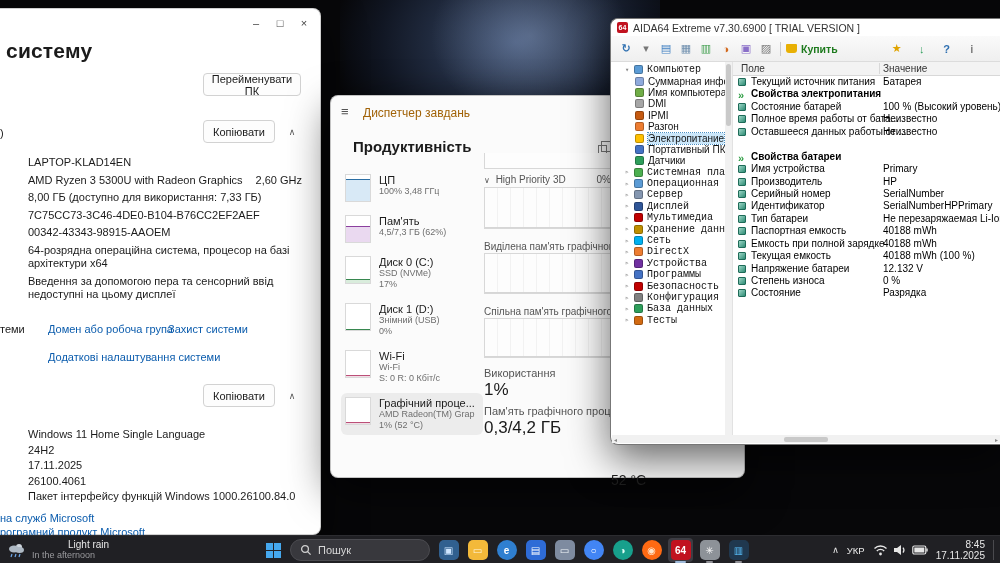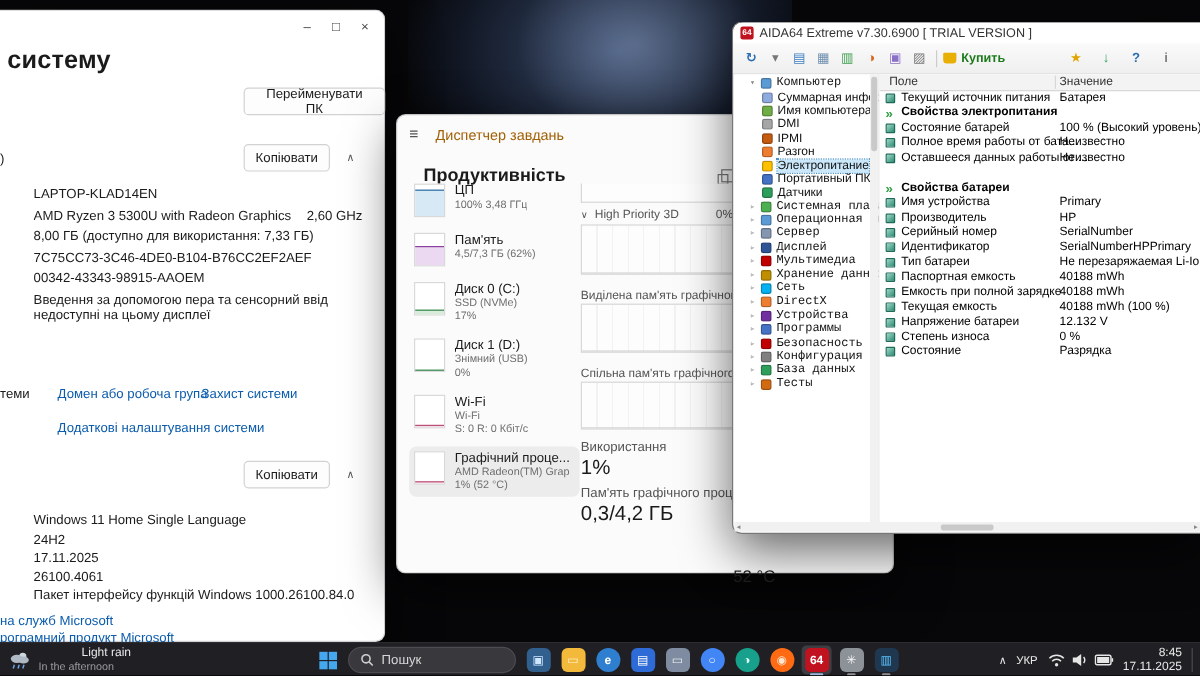--- a/index.html
+++ b/index.html
@@ -16,21 +16,21 @@
   
   #settings{left:0;top:8px;width:321px;height:527px;border-radius:0 8px 8px 0;z-index:1;
     color:#1b1b1b;border:1px solid rgba(0,0,0,.18);border-left:none;}
   #settings .winctl{position:absolute;top:4px;right:4px;display:flex;}
   #settings .winctl span{width:24px;height:20px;display:flex;align-items:center;justify-content:center;
     font-size:11px;color:#444;}
   #settings h1{position:absolute;left:6px;top:30px;font-size:21px;font-weight:600;letter-spacing:.2px;}
   .sbtn{position:absolute;height:23px;background:#fdfdfd;border:1px solid #d2d2d2;border-radius:4px;
     font-size:11px;color:#1b1b1b;display:flex;align-items:center;justify-content:center;padding:0 10px;
     font-family:inherit;}
-  #btn-rename{left:203px;top:64px;width:118px;}
+  #btn-rename{left:203px;top:64px;width:98px;}
   #btn-copy1{left:203px;top:111px;width:72px;}
   #btn-copy2{left:203px;top:375px;width:72px;}
   .chev{position:absolute;width:18px;height:23px;display:flex;align-items:center;justify-content:center;
     color:#555;font-size:9px;}
   #chev1{left:283px;top:111px;}
   #chev2{left:283px;top:375px;}
   .clip{position:absolute;font-size:11px;color:#1b1b1b;}
   #clip-paren{left:0;top:118px;}
   #frag-temy{left:0;top:314px;}
   #specs{position:absolute;left:28px;top:147px;width:274px;font-size:11px;line-height:13.5px;}
@@ -46,21 +46,21 @@
 
   
   #taskman{left:330px;top:95px;width:415px;height:383px;border-radius:8px;background:#fbfbfb;z-index:2;
     border:1px solid rgba(0,0,0,.22);color:#1b1b1b;}
   #tm-titlebar{position:absolute;left:0;top:0;width:100%;height:32px;}
   #tm-burger{position:absolute;left:10px;top:8px;font-size:13px;color:#555;}
   #tm-title{position:absolute;left:32px;top:10px;font-size:12px;color:#a16207;}
   #tm-section{position:absolute;left:22px;top:42px;font-size:15px;font-weight:600;color:#1b1b1b;}
   .copyicon{position:absolute;left:267px;top:49px;width:9px;height:9px;border:1px solid #777;background:#fbfbfb;}
   .copyicon::after{content:"";position:absolute;left:2px;top:-5px;width:9px;height:9px;border:1px solid #777;}
-  #tm-list{position:absolute;left:10px;top:53px;width:142px;}
+  #tm-list{position:absolute;left:10px;top:74px;width:142px;}
   .pitem{display:flex;padding:4px;margin-bottom:5px;border-radius:6px;}
   .pitem.selected{background:#ececec;}
   .thumb{width:26px;height:28px;border:1px solid #d9d9d9;background:#fff;position:relative;flex:none;}
   .fillb{position:absolute;left:0;right:0;bottom:0;border-top:1px solid transparent;}
   .ptext{margin-left:8px;min-width:0;}
   .pname{display:block;font-size:11px;color:#1b1b1b;white-space:nowrap;overflow:hidden;max-width:100px;}
   .psub{display:block;font-size:9px;color:#6e6e6e;white-space:nowrap;overflow:hidden;max-width:100px;line-height:11px;}
   .psub:empty{display:none;}
   .gpartial{position:absolute;left:153px;top:57px;width:127px;height:16px;border:1px solid #d8d8d8;
     border-top:none;background:#fdfdfd;}
@@ -197,20 +197,24 @@
         <div class="spec">
           <span class="right"></span>
           <span>7C75CC73-3C46-4DE0-B104-B76CC2EF2AEF</span>
         </div>
 
         <div class="spec">
           <span class="right"></span>
           <span>00342-43343-98915-AAOEM</span>
         </div>
 
+        <div class="spec">
+          <span class="right"></span>
+          <span>64-розрядна операційна система, процесор на базі архітектури x64</span>
+        </div>
 
         <div class="spec">
           <span class="right"></span>
           <span>Введення за допомогою пера та сенсорний ввід недоступні на цьому дисплеї</span>
         </div>
       </div>
 
     <span class="clip" id="frag-temy">теми</span>
     <a class="slink" id="link-domain">Домен або робоча група</a>
     <a class="slink" id="link-protect">Захист системи</a>

